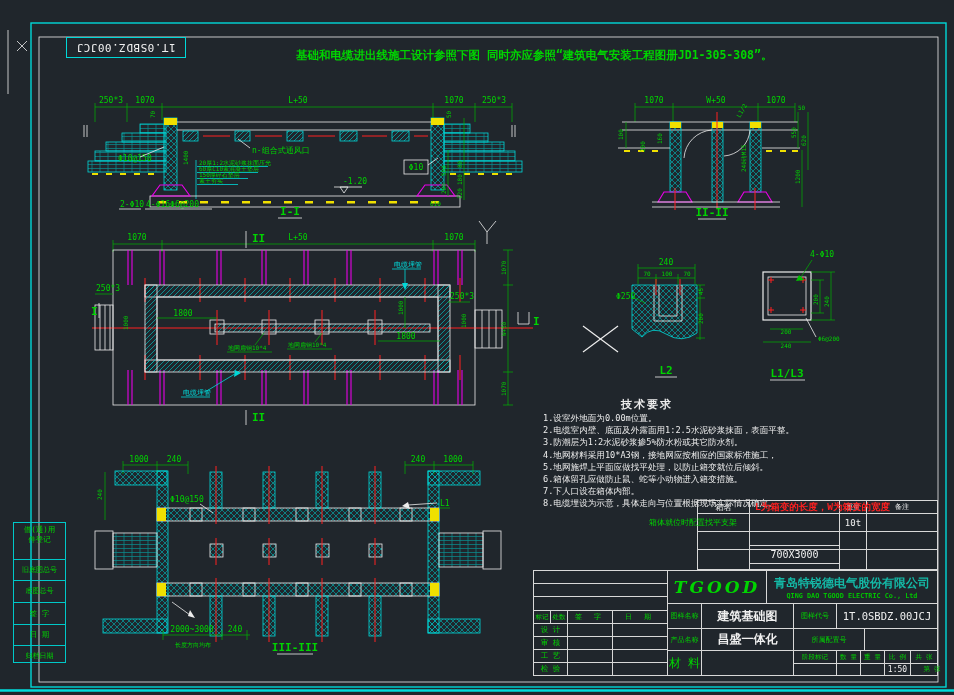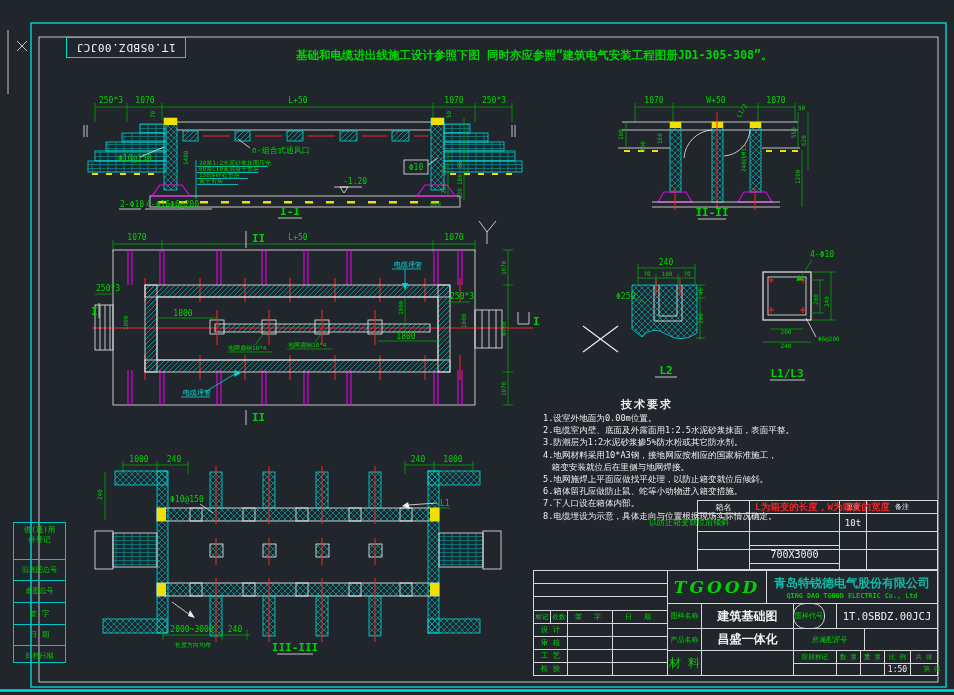--- a/index.html
+++ b/index.html
@@ -586,21 +586,20 @@
 <div class="abs" style="left:66px;top:37px;width:120px;height:21px;border:1.3px solid #00d8d8;box-sizing:border-box;display:flex;align-items:center;justify-content:center;">
   <span style="color:#f0f0f0;font-size:11px;transform:rotate(180deg);display:inline-block;letter-spacing:0.5px;">1T.0SBDZ.00JCJ</span>
 </div>
 
 <div class="abs" style="left:543px;top:397px;width:320px;">
   <div class="tech-title" style="margin-left:78px;">技术要求</div>
   <div class="tech">1.设室外地面为0.00m位置。</div>
   <div class="tech">2.电缆室内壁、底面及外露面用1:2.5水泥砂浆抹面，表面平整。</div>
   <div class="tech">3.防潮层为1:2水泥砂浆掺5%防水粉或其它防水剂。</div>
   <div class="tech">4.地网材料采用10*A3钢，接地网应按相应的国家标准施工，</div>
-  <div class="tech">　箱变安装就位后在里侧与地网焊接。</div>
   <div class="tech">5.地网施焊上平面应做找平处理，以防止箱变就位后倾斜。</div>
   <div class="tech">6.箱体留孔应做防止鼠、蛇等小动物进入箱变措施。</div>
   <div class="tech">7.下人口设在箱体内部。</div>
   <div class="tech">8.电缆埋设为示意，具体走向与位置根据现场实际情况确定。</div>
 </div>
 
 <div>
   <div class="cell lbl" style="left:697px;top:500px;width:53px;height:14px;font-size:8px;color:#f0f0f0;">箱名</div>
   <div class="cell" style="left:749px;top:500px;width:91px;height:14px;"></div>
   <div class="cell" style="left:839px;top:500px;width:28px;height:14px;font-size:7px;color:#f0f0f0;">重量</div>
@@ -611,21 +610,21 @@
   <div class="cell" style="left:866px;top:513px;width:72px;height:19px;"></div>
   <div class="cell" style="left:697px;top:531px;width:53px;height:19px;"></div>
   <div class="cell" style="left:749px;top:531px;width:91px;height:19px;"></div>
   <div class="cell" style="left:839px;top:531px;width:28px;height:19px;"></div>
   <div class="cell" style="left:866px;top:531px;width:72px;height:19px;"></div>
   <div class="cell" style="left:697px;top:549px;width:53px;height:21px;"></div>
   <div class="cell" style="left:749px;top:549px;width:91px;height:21px;"></div>
   <div class="cell" style="left:839px;top:549px;width:28px;height:21px;"></div>
   <div class="cell" style="left:866px;top:549px;width:72px;height:21px;"></div>
   <div class="abs" style="left:755px;top:501px;color:#ff2020;font-size:9.5px;font-weight:bold;white-space:nowrap;">L为箱变的长度，W为箱变的宽度</div>
-  <div class="abs" style="left:649px;top:517px;color:#00d400;font-size:8px;white-space:nowrap;">以防止箱变就位后倾斜</div>
+  <div class="abs" style="left:649px;top:517px;color:#00d400;font-size:8px;white-space:nowrap;">箱体就位时配置找平支架</div>
 </div>
 
 <div class="abs" style="left:13px;top:522px;width:53px;height:141px;border:1px solid #00c8c8;box-sizing:border-box;">
   <div class="strip-row" style="border-top:none;height:34px;font-size:7.5px;padding-top:2px;">
     <div>借(通)用</div>
     <div>件登记</div>
   </div>
   <div class="strip-row" style="height:20px;font-size:7px;line-height:20px;">旧底图总号</div>
   <div class="strip-row" style="height:21px;font-size:7px;line-height:21px;">底图总号</div>
   <div class="strip-row" style="height:21px;font-size:7.5px;line-height:21px;">签  字</div>
@@ -658,26 +657,26 @@
   <div class="cell" style="left:667px;top:570px;width:100px;height:34px;">
     <span style="color:#00d400;font-family:'DejaVu Serif',serif;font-weight:bold;font-style:italic;font-size:17px;letter-spacing:3px;">TGOOD</span>
   </div>
   <div class="cell" style="left:766px;top:570px;width:172px;height:34px;flex-direction:column;">
     <div style="color:#14b8a6;font-size:12px;font-weight:bold;">青岛特锐德电气股份有限公司</div>
     <div style="color:#00c400;font-size:6.8px;font-weight:bold;">QING DAO TGOOD ELECTRIC Co., Ltd</div>
   </div>
 
   <div class="cell lbl" style="left:667px;top:603px;width:35px;height:26px;font-size:7px;">图样名称</div>
   <div class="cell val" style="left:701px;top:603px;width:93px;height:26px;font-size:12px;font-weight:bold;">建筑基础图</div>
-  <div class="cell lbl" style="left:793px;top:603px;width:32px;height:26px;font-size:7px;border-radius:12px;">图样代号</div>
+  <div class="cell lbl" style="left:793px;top:603px;width:44px;height:26px;font-size:7px;">图样代号</div>
   <div class="cell val" style="left:836px;top:603px;width:102px;height:26px;font-size:10.5px;">1T.0SBDZ.00JCJ</div>
 
   <div class="cell lbl" style="left:667px;top:628px;width:35px;height:23px;font-size:7px;">产品名称</div>
   <div class="cell val" style="left:701px;top:628px;width:93px;height:23px;font-size:12px;font-weight:bold;">昌盛一体化</div>
-  <div class="cell lbl" style="left:793px;top:628px;width:72px;height:23px;font-size:7px;font-style:italic;">所属配置号</div>
+  <div class="cell lbl" style="left:793px;top:628px;width:72px;height:23px;font-size:7px;">所属配置号</div>
   <div class="cell" style="left:864px;top:628px;width:74px;height:23px;"></div>
 
   <div class="cell lbl" style="left:667px;top:650px;width:35px;height:26px;font-size:12px;">材 料</div>
   <div class="cell" style="left:701px;top:650px;width:93px;height:26px;"></div>
   <div class="cell lbl" style="left:793px;top:650px;width:44px;height:14px;font-size:6.5px;">阶段标记</div>
   <div class="cell lbl" style="left:836px;top:650px;width:25px;height:14px;font-size:6.5px;">数 量</div>
   <div class="cell lbl" style="left:860px;top:650px;width:25px;height:14px;font-size:6.5px;">重 量</div>
   <div class="cell lbl" style="left:884px;top:650px;width:27px;height:14px;font-size:6.5px;">比 例</div>
   <div class="cell" style="left:793px;top:663px;width:44px;height:13px;"></div>
   <div class="cell" style="left:836px;top:663px;width:25px;height:13px;"></div>

